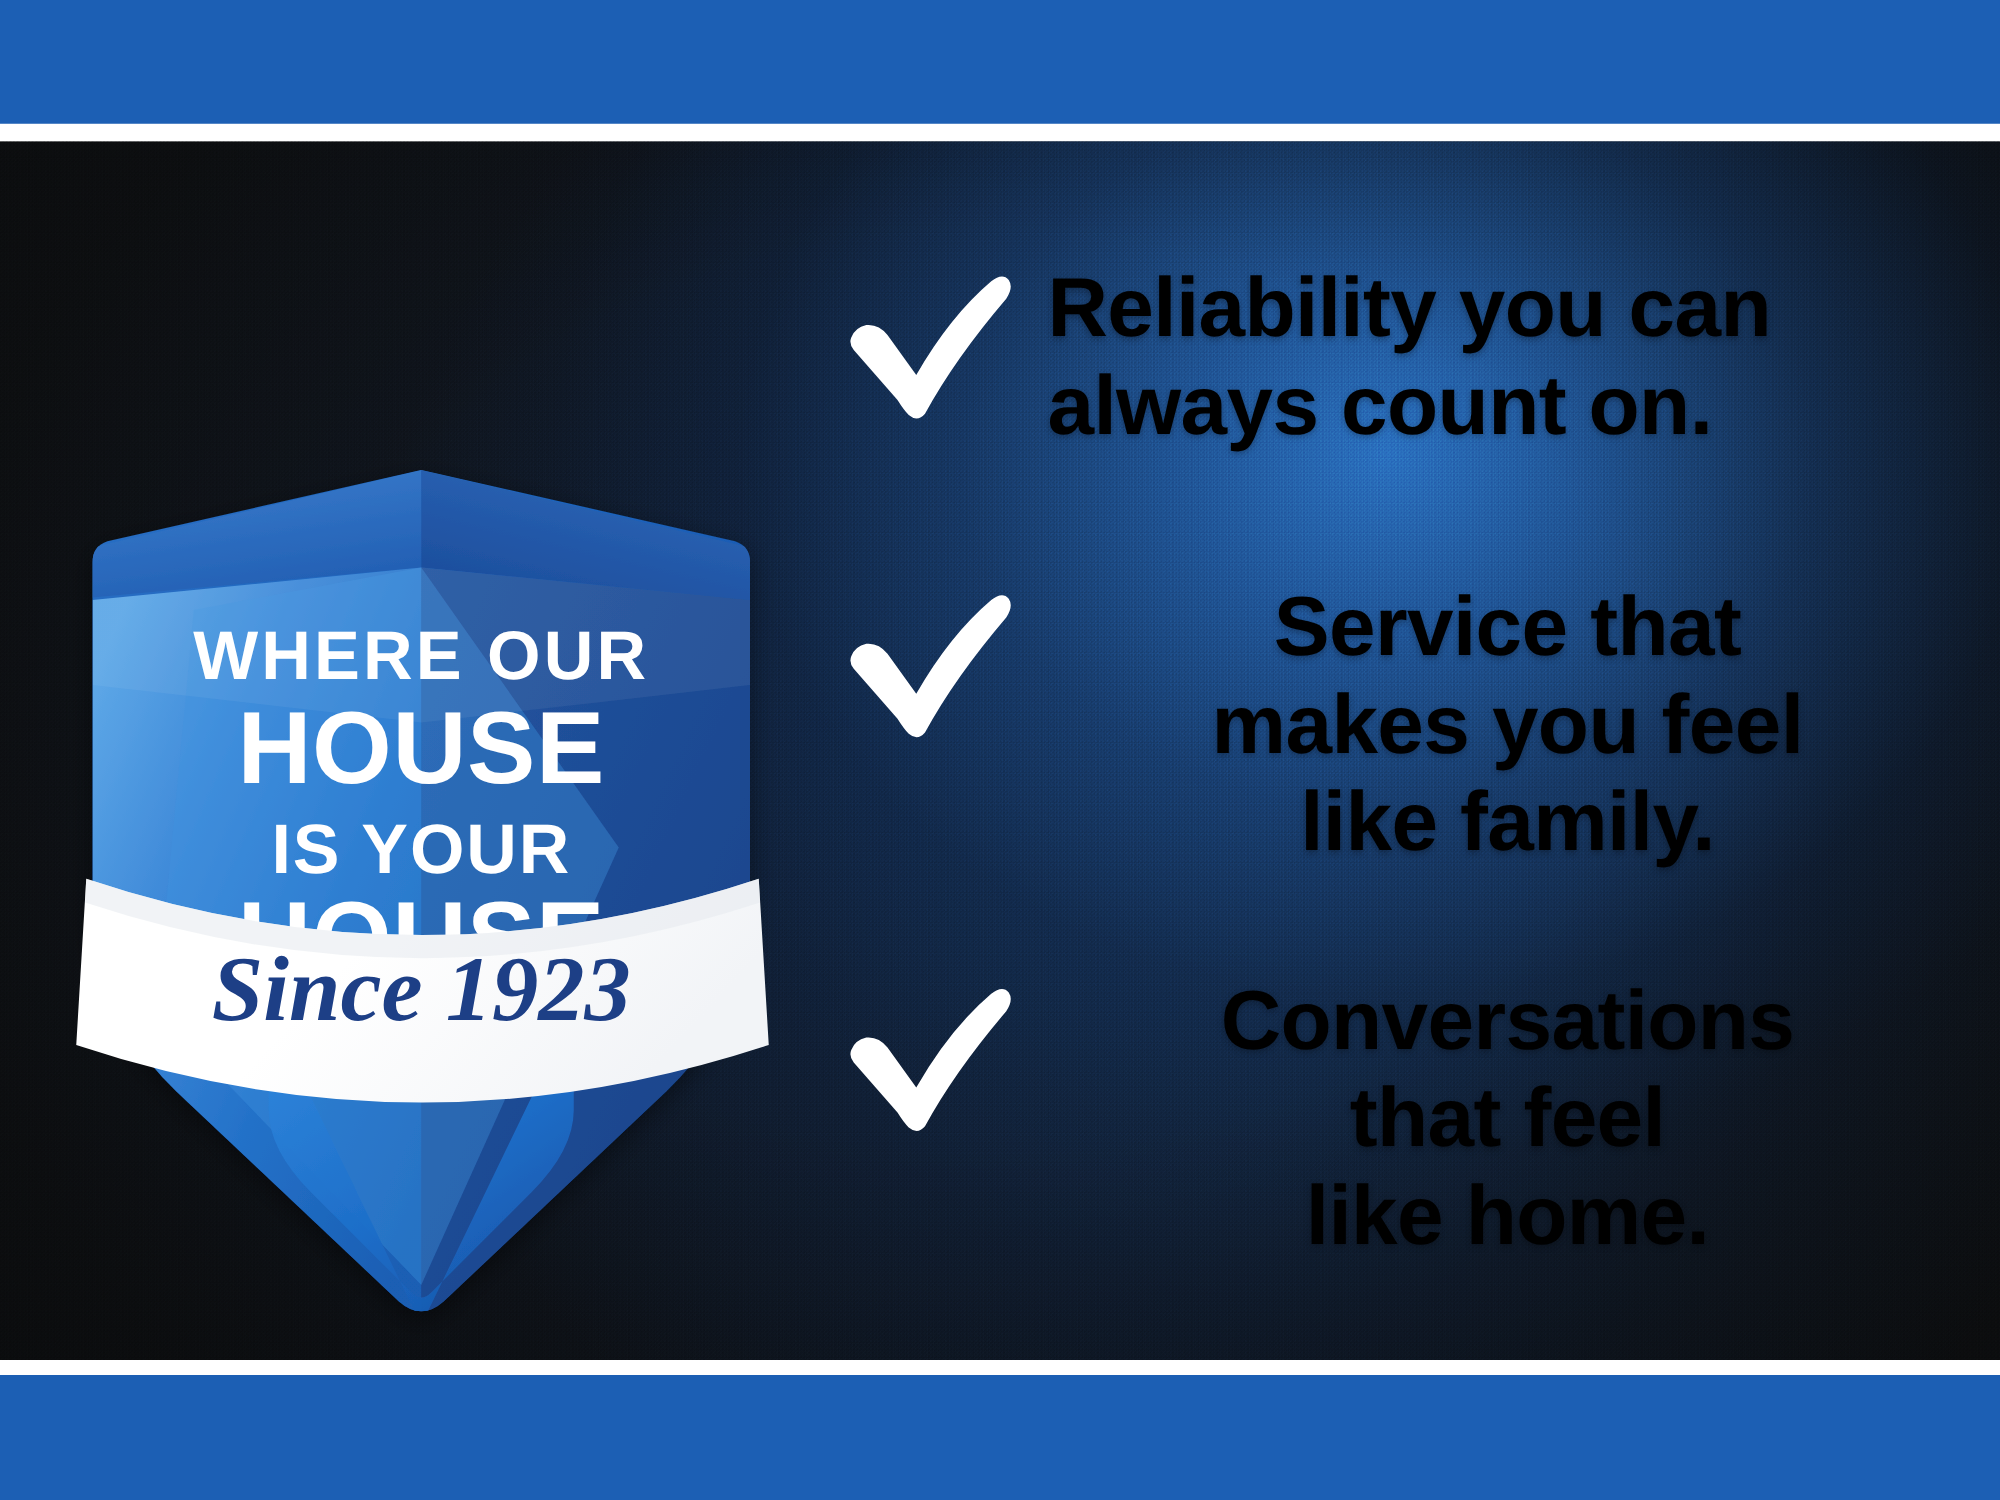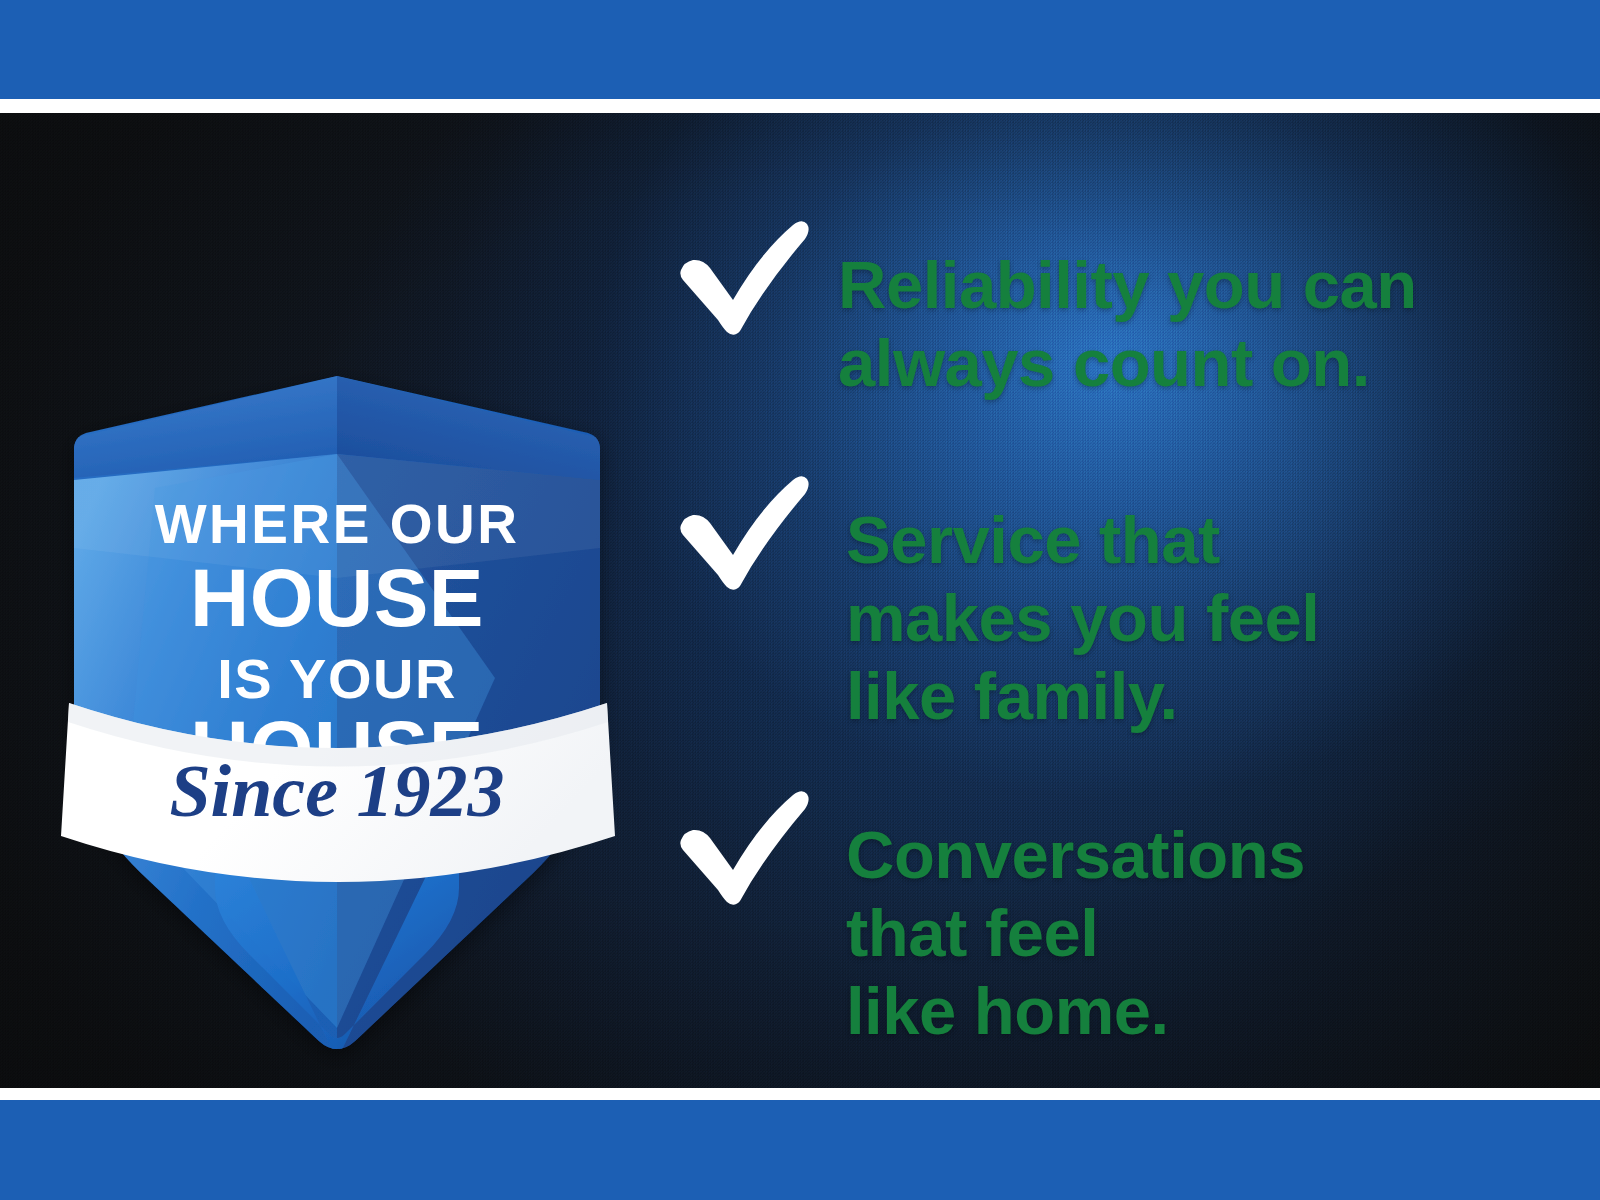--- a/index.html
+++ b/index.html
@@ -111,31 +111,30 @@
     position:absolute;
     left:16px; top:10px;
     width:134px; height:118px;
   }
   .check svg { display:block; width:134px; height:118px; }
 
   .ptext {
     position:absolute;
     left:178px; top:0;
     width:720px;
-    color:#15803d;
+    color:#000000;
     font-family:"Liberation Sans", sans-serif;
     font-weight:bold;
     font-size:67px;
     line-height:78px;
     letter-spacing:-0.5px;
     white-space:pre-line;
     text-shadow:0 2px 5px rgba(0,0,0,0.28);
-    margin-top:38px;
-  }
-  #ptext-1, #ptext-2 { left:186px; }
+  }
+  #ptext-1, #ptext-2 { left:186px;text-align:center; }
 </style>
 </head>
 <body>
 
 <div id="frame">
 
   <div class="bar" id="bar-top" style="background: rgb(28, 95, 180);"></div>
   <div class="bar" id="bar-bottom" style="background: rgb(28, 95, 180);"></div>
 
   <div id="stage">

